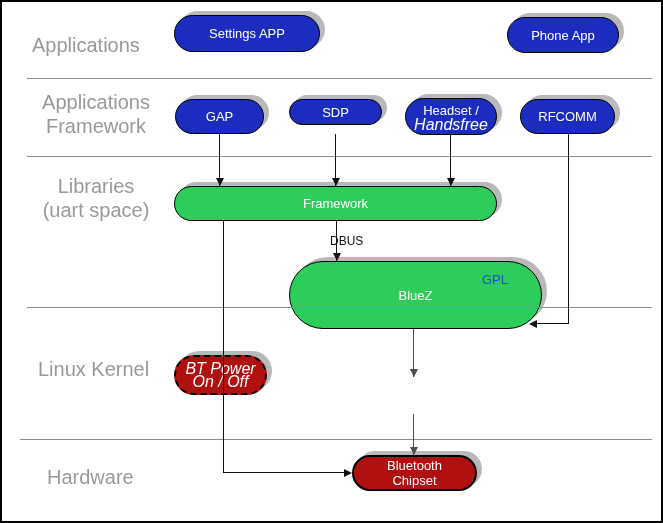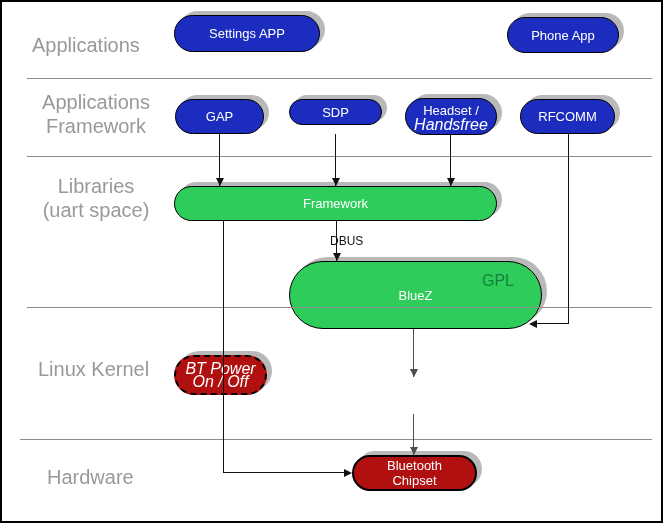--- a/index.html
+++ b/index.html
@@ -69,22 +69,22 @@
   .arr.left{border-top:4px solid transparent;border-bottom:4px solid transparent;border-right:8px solid var(--edge);}
   .edge-label{
     position:absolute;
     color:#111;
     font-size:12px;
     z-index:8;
     white-space:nowrap;
   }
   .badge{
     position:absolute;
-    color:#15803d;
-    font-size:16px;
+    color:#1d4ed8;
+    font-size:13px;
     z-index:4;
     white-space:nowrap;
   }
 </style>
 </head>
 <body>
 
 <div class="canvas">
 
   <div class="layer-label" style="left:30px;top:31px;">Applications</div>

